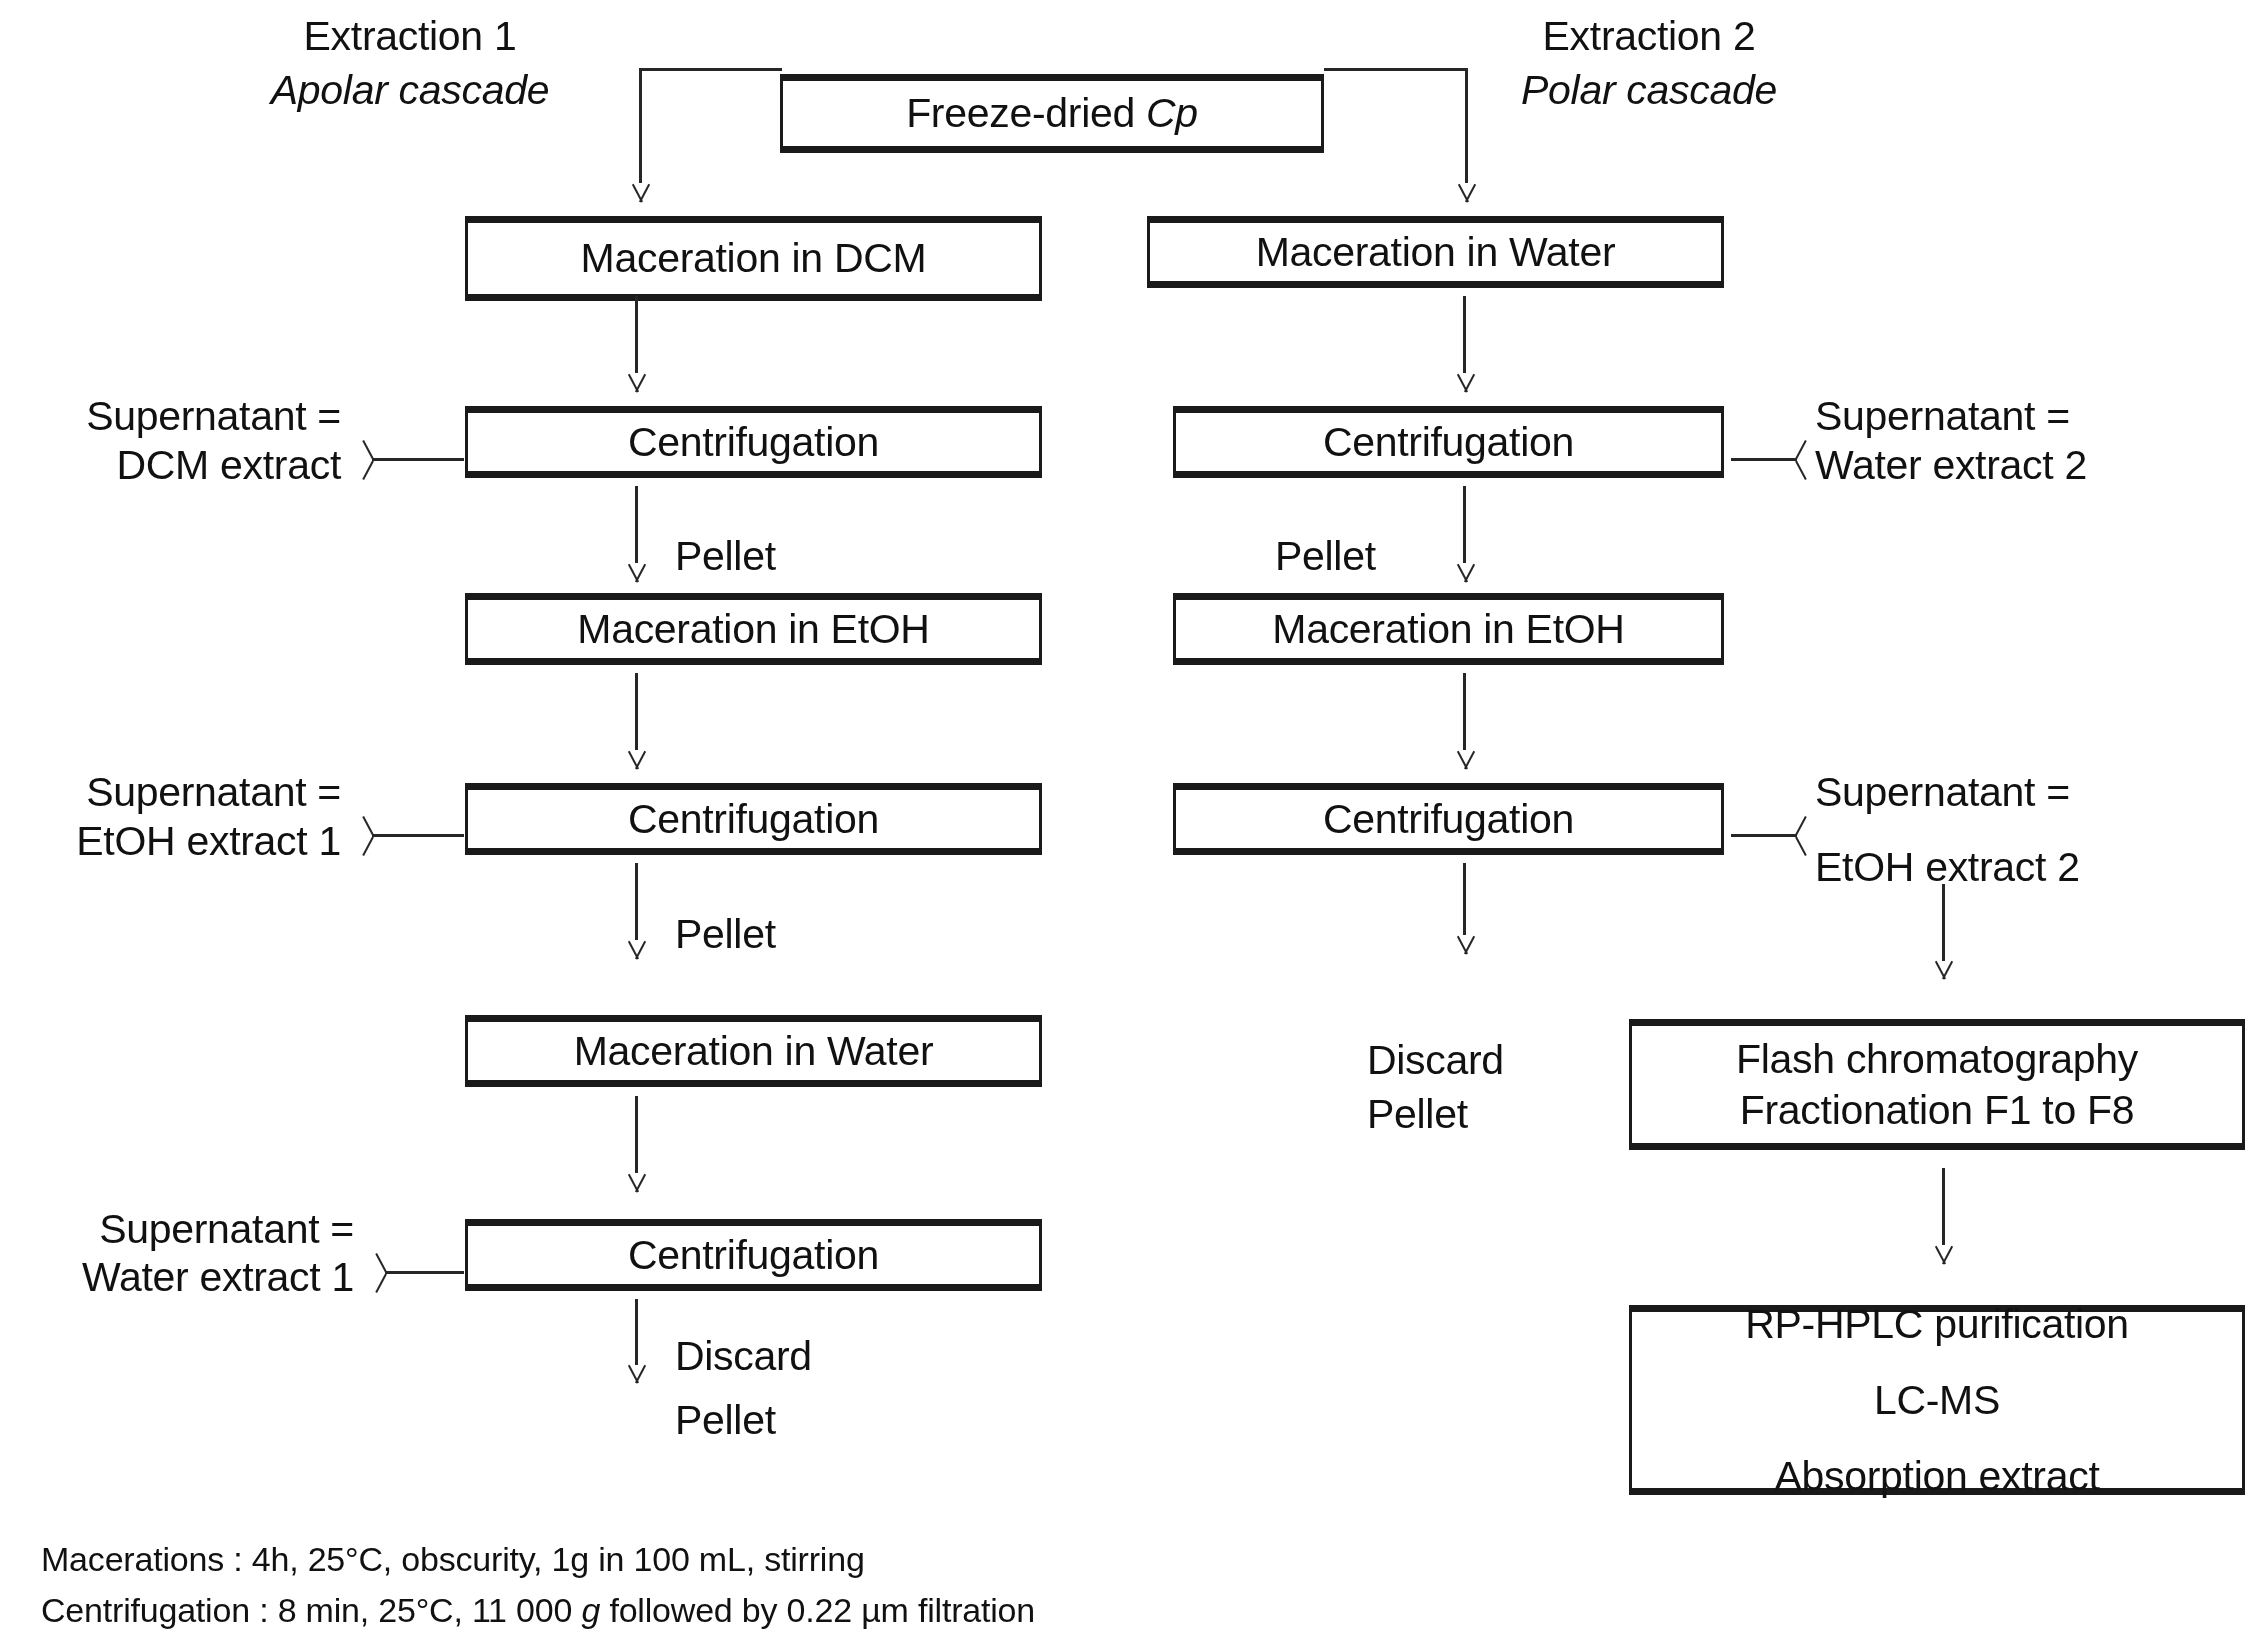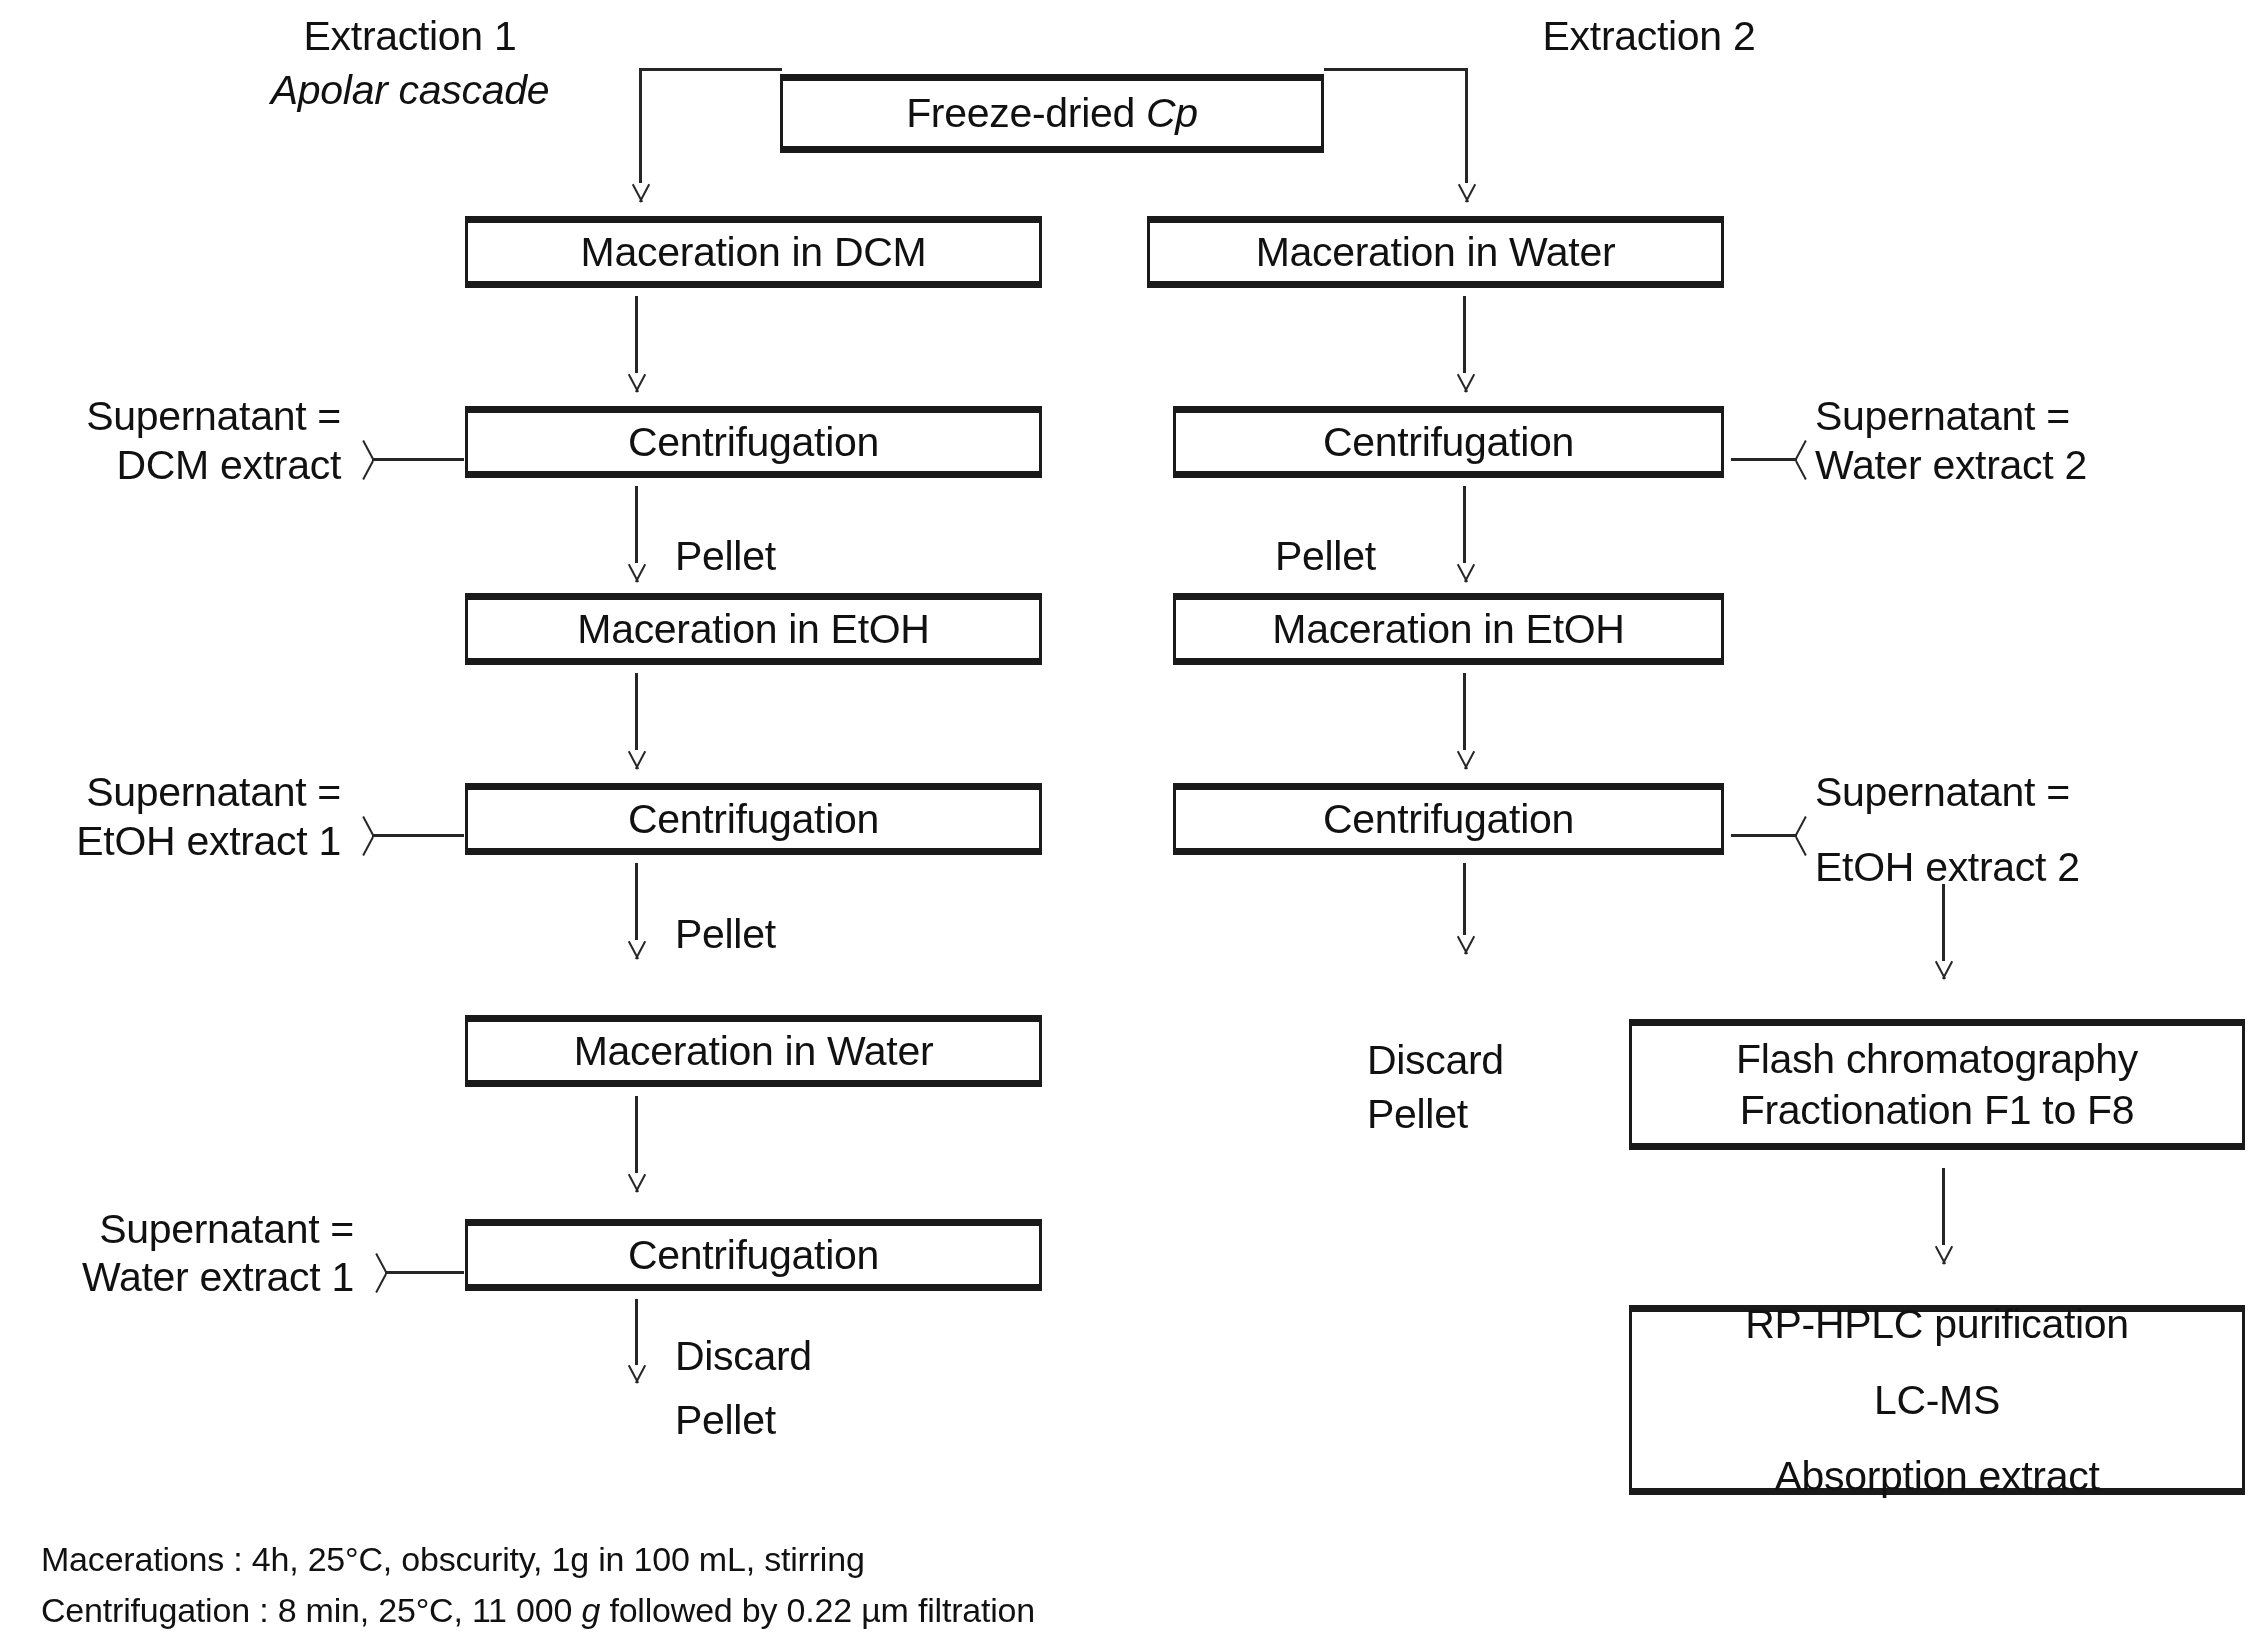--- a/index.html
+++ b/index.html
@@ -92,34 +92,35 @@
 </style>
 </head>
 <body>
 
 <div id="page">
 
   <div class="label center" style="left:256px; top:11.8px; width:308px;">Extraction 1</div>
   <div class="label ital center" style="left:220px; top:66px; width:380px;">Apolar cascade</div>
 
   <div class="label center" style="left:1495px; top:11.8px; width:308px;">Extraction 2</div>
+  <div class="label ital center" style="left:1459px; top:66px; width:380px;">Polar cascade</div>
 
   <div class="box" style="left:780px; top:26px; width:544px; height:79px;margin-top:48px;">
     <span class="line"><span>Freeze-dried </span><i>Cp</i></span>
   </div>
 
   <div class="hline" style="left:639px; top:68px; width:143px;"></div>
   <div class="vline" style="left:639px; top:68px; height:115px;"></div>
   <div class="head-down" style="left:640px; top:202px;"></div>
 
   <div class="hline" style="left:1324px; top:68px; width:143px;"></div>
   <div class="vline" style="left:1465px; top:68px; height:115px;"></div>
   <div class="head-down" style="left:1466px; top:202px;"></div>
 
-  <div class="box" style="left:465px; top:216px; width:577px; height:72px;">
+  <div class="box" style="left:465px; top:216px; width:577px; height:85px;">
     <span class="line">Maceration in DCM</span>
   </div>
 
   <div class="vline" style="left:635px; top:296px; height:77px;"></div>
   <div class="head-down" style="left:636px; top:392px;"></div>
 
   <div class="box" style="left:465px; top:406px; width:577px; height:72px;">
     <span class="line">Centrifugation</span>
   </div>
 

